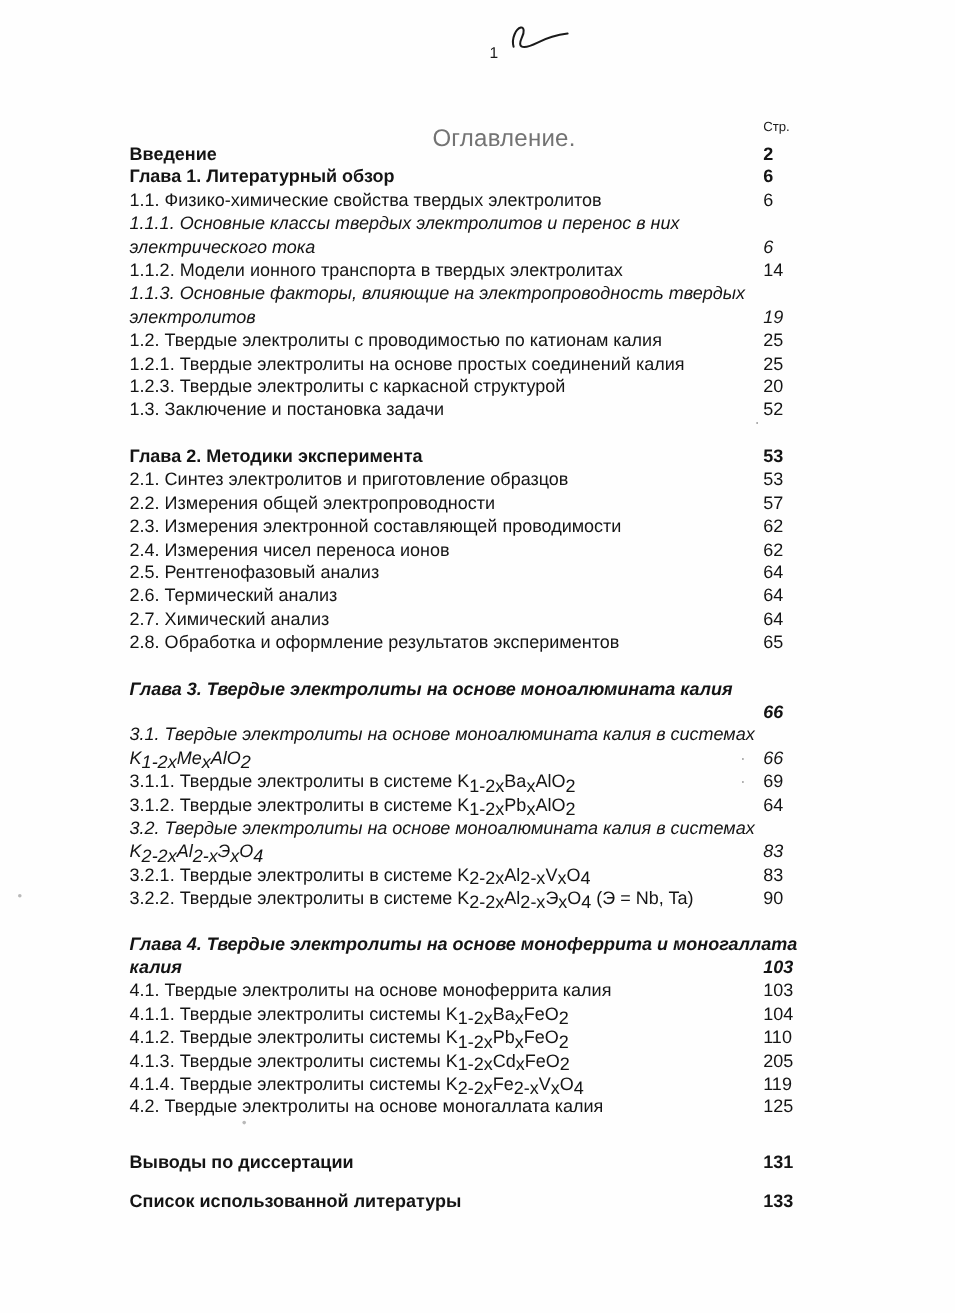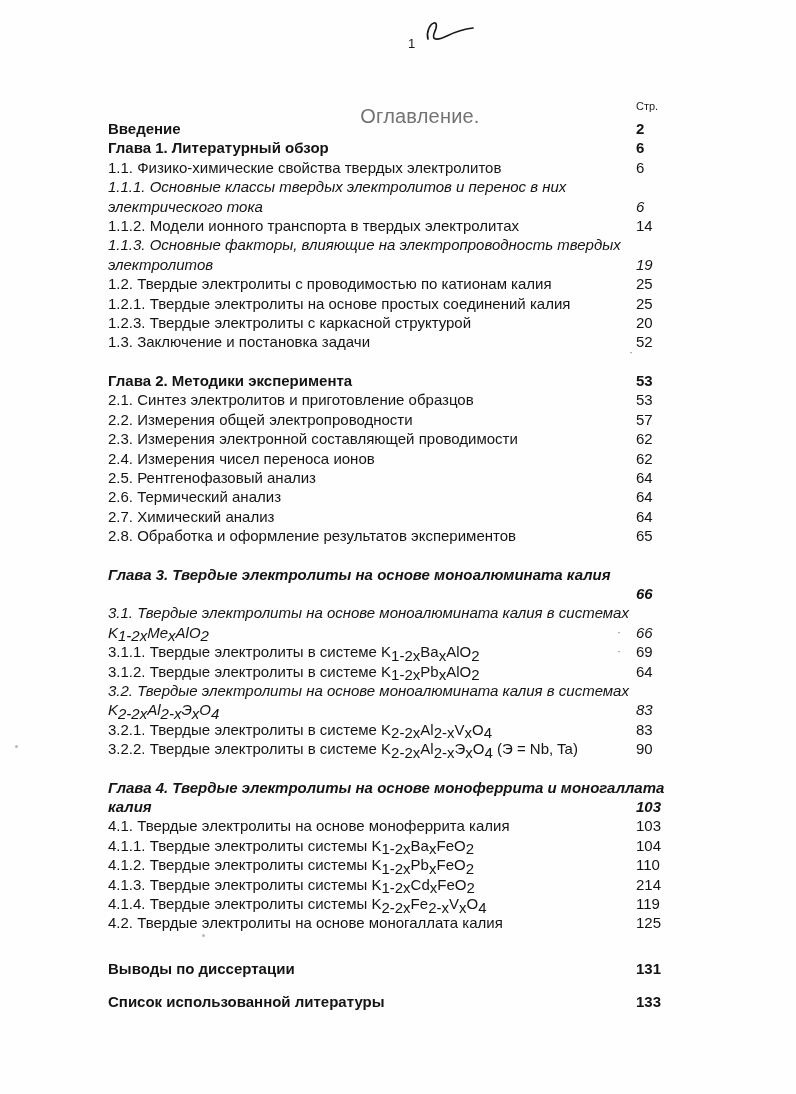--- a/index.html
+++ b/index.html
@@ -167,21 +167,21 @@
       <div class="row"><span class="label">3.1.1. Твердые электролиты в системе <span class="f">K<sub>1-2x</sub>Ba<sub>x</sub>AlO<sub>2</sub></span></span><span class="pg">69</span></div>
       <div class="row"><span class="label">3.1.2. Твердые электролиты в системе <span class="f">K<sub>1-2x</sub>Pb<sub>x</sub>AlO<sub>2</sub></span></span><span class="pg">64</span></div>
       <div class="row wrap two-line"><span class="label">3.2. Твердые электролиты на основе моноалюмината калия в системах <span class="f">K<sub>2-2x</sub>Al<sub>2-x</sub>Э<sub>x</sub>O<sub>4</sub></span></span><span class="pg">83</span></div>
       <div class="row"><span class="label">3.2.1. Твердые электролиты в системе <span class="f">K<sub>2-2x</sub>Al<sub>2-x</sub>V<sub>x</sub>O<sub>4</sub></span></span><span class="pg">83</span></div>
       <div class="row"><span class="label">3.2.2. Твердые электролиты в системе <span class="f">K<sub>2-2x</sub>Al<sub>2-x</sub>Э<sub>x</sub>O<sub>4</sub></span> (Э = Nb,  Ta)</span><span class="pg">90</span></div>
       <div class="gap-lg"></div>
       <div class="row bold wrap two-line"><span class="label">Глава 4. Твердые электролиты на основе моноферрита и моногаллата калия</span><span class="pg">103</span></div>
       <div class="row"><span class="label">4.1. Твердые электролиты на основе моноферрита калия</span><span class="pg">103</span></div>
       <div class="row"><span class="label">4.1.1. Твердые электролиты системы <span class="f">K<sub>1-2x</sub>Ba<sub>x</sub>FeO<sub>2</sub></span></span><span class="pg">104</span></div>
       <div class="row"><span class="label">4.1.2. Твердые электролиты системы <span class="f">K<sub>1-2x</sub>Pb<sub>x</sub>FeO<sub>2</sub></span></span><span class="pg">110</span></div>
-      <div class="row"><span class="label">4.1.3. Твердые электролиты системы <span class="f">K<sub>1-2x</sub>Cd<sub>x</sub>FeO<sub>2</sub></span></span><span class="pg">214</span></div>
+      <div class="row"><span class="label">4.1.3. Твердые электролиты системы <span class="f">K<sub>1-2x</sub>Cd<sub>x</sub>FeO<sub>2</sub></span></span><span class="pg">205</span></div>
       <div class="row"><span class="label">4.1.4. Твердые электролиты системы <span class="f">K<sub>2-2x</sub>Fe<sub>2-x</sub>V<sub>x</sub>O<sub>4</sub></span></span><span class="pg">119</span></div>
       <div class="row"><span class="label">4.2. Твердые электролиты на основе моногаллата калия</span><span class="pg">125</span></div>
       <div class="gap-xl"></div>
       <div class="row bold"><span class="label">Выводы по диссертации</span><span class="pg">131</span></div>
       <div class="gap-md"></div>
       <div class="row bold"><span class="label">Список использованной литературы</span><span class="pg">133</span></div>
     </div>
 
   <div class="speck" style="left:15px;top:745px;width:3px;height:3px;"></div>
   <div class="speck" style="left:202px;top:934px;width:3px;height:3px;"></div>

